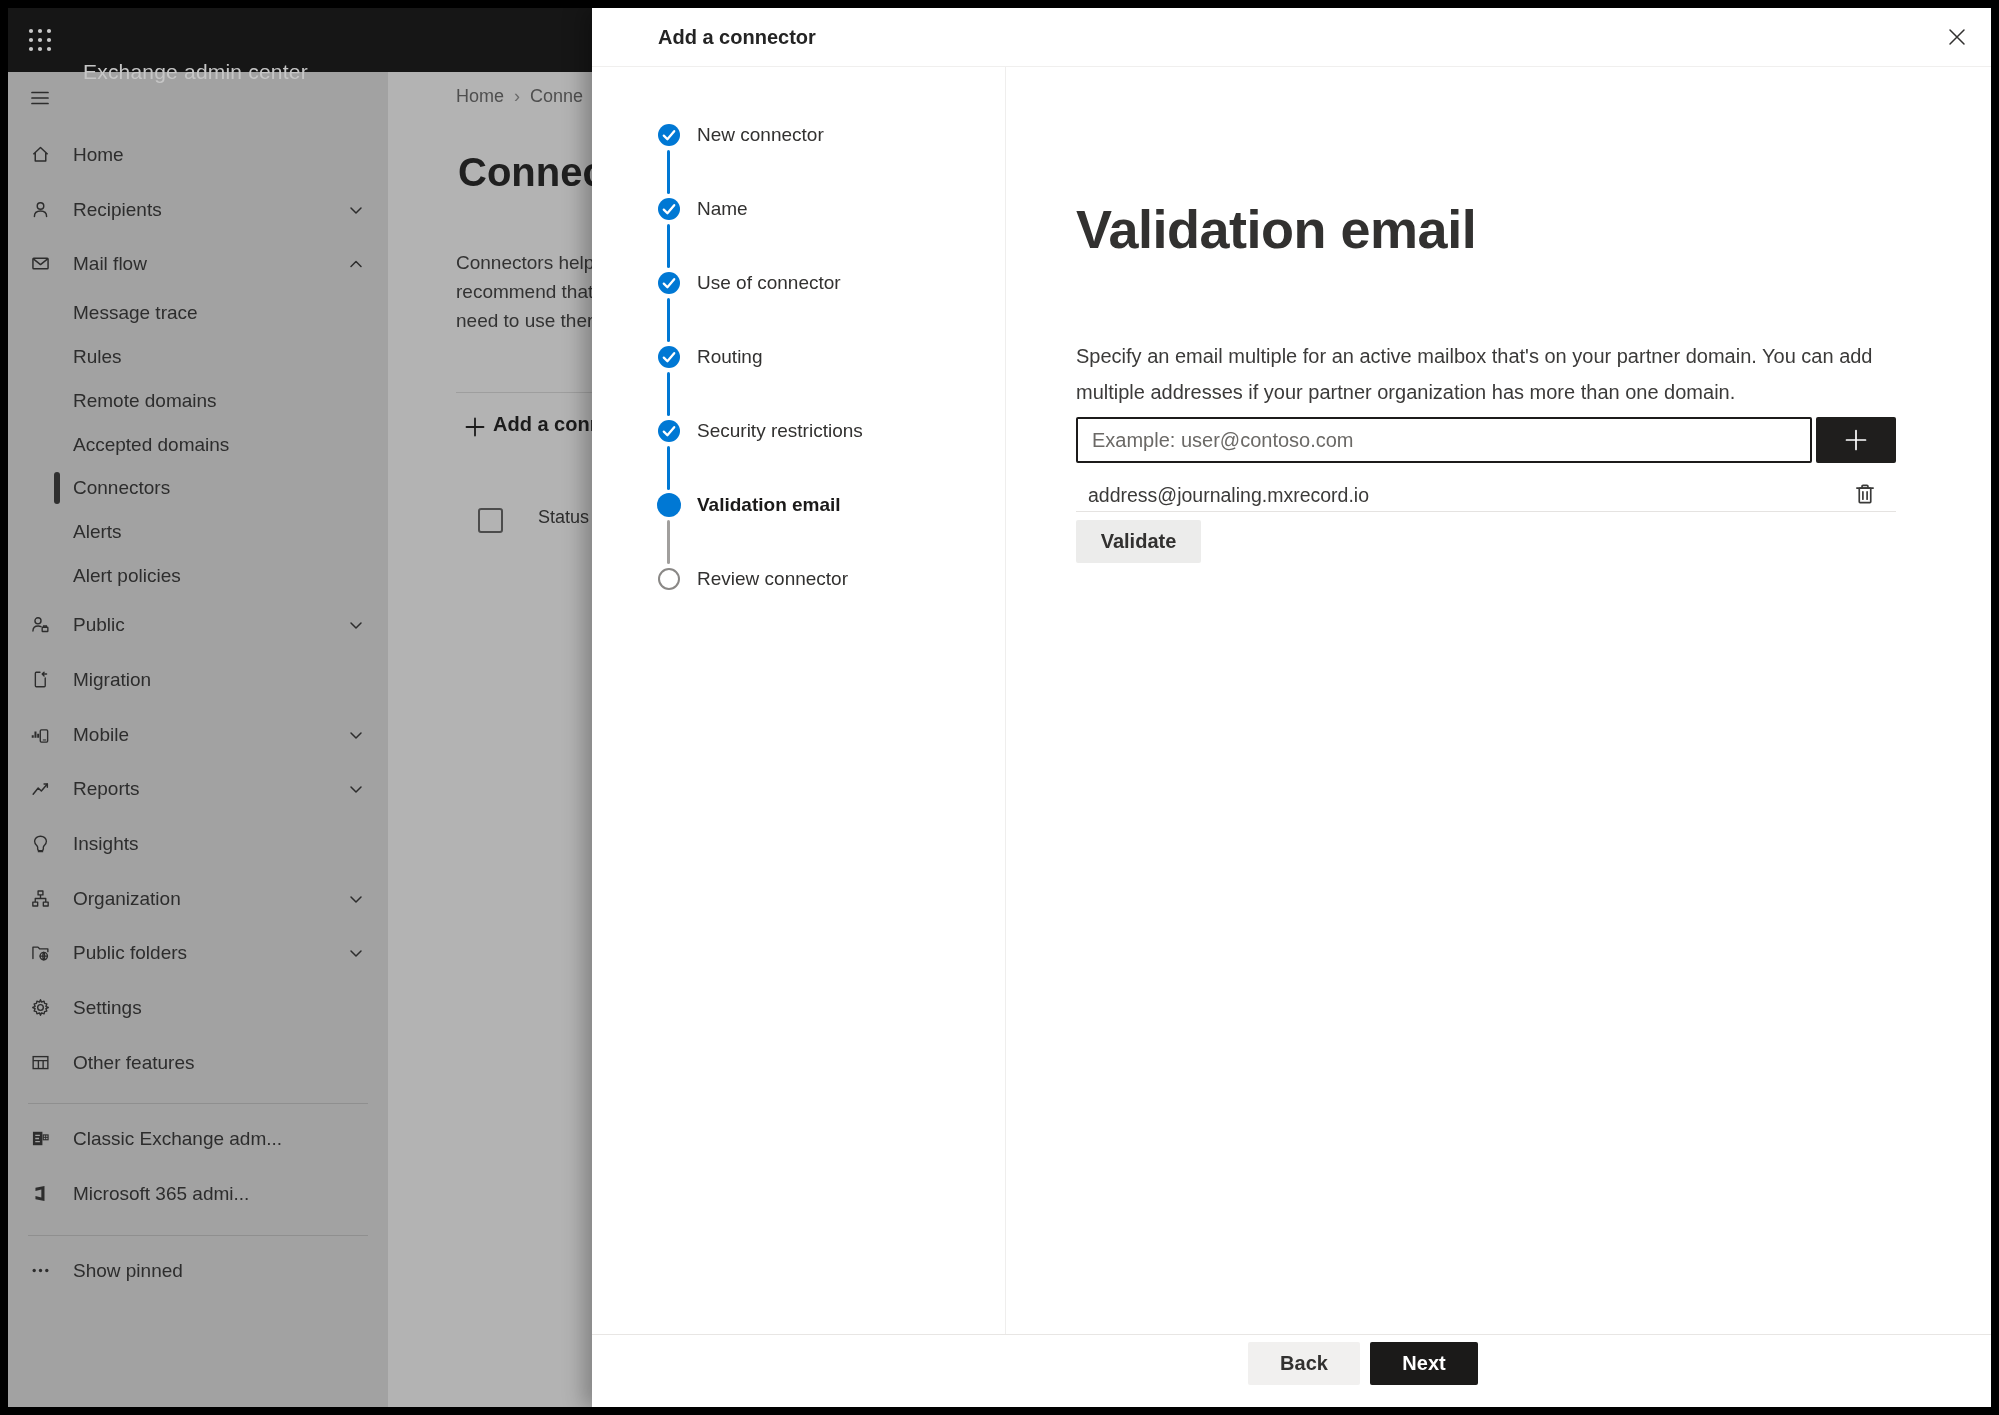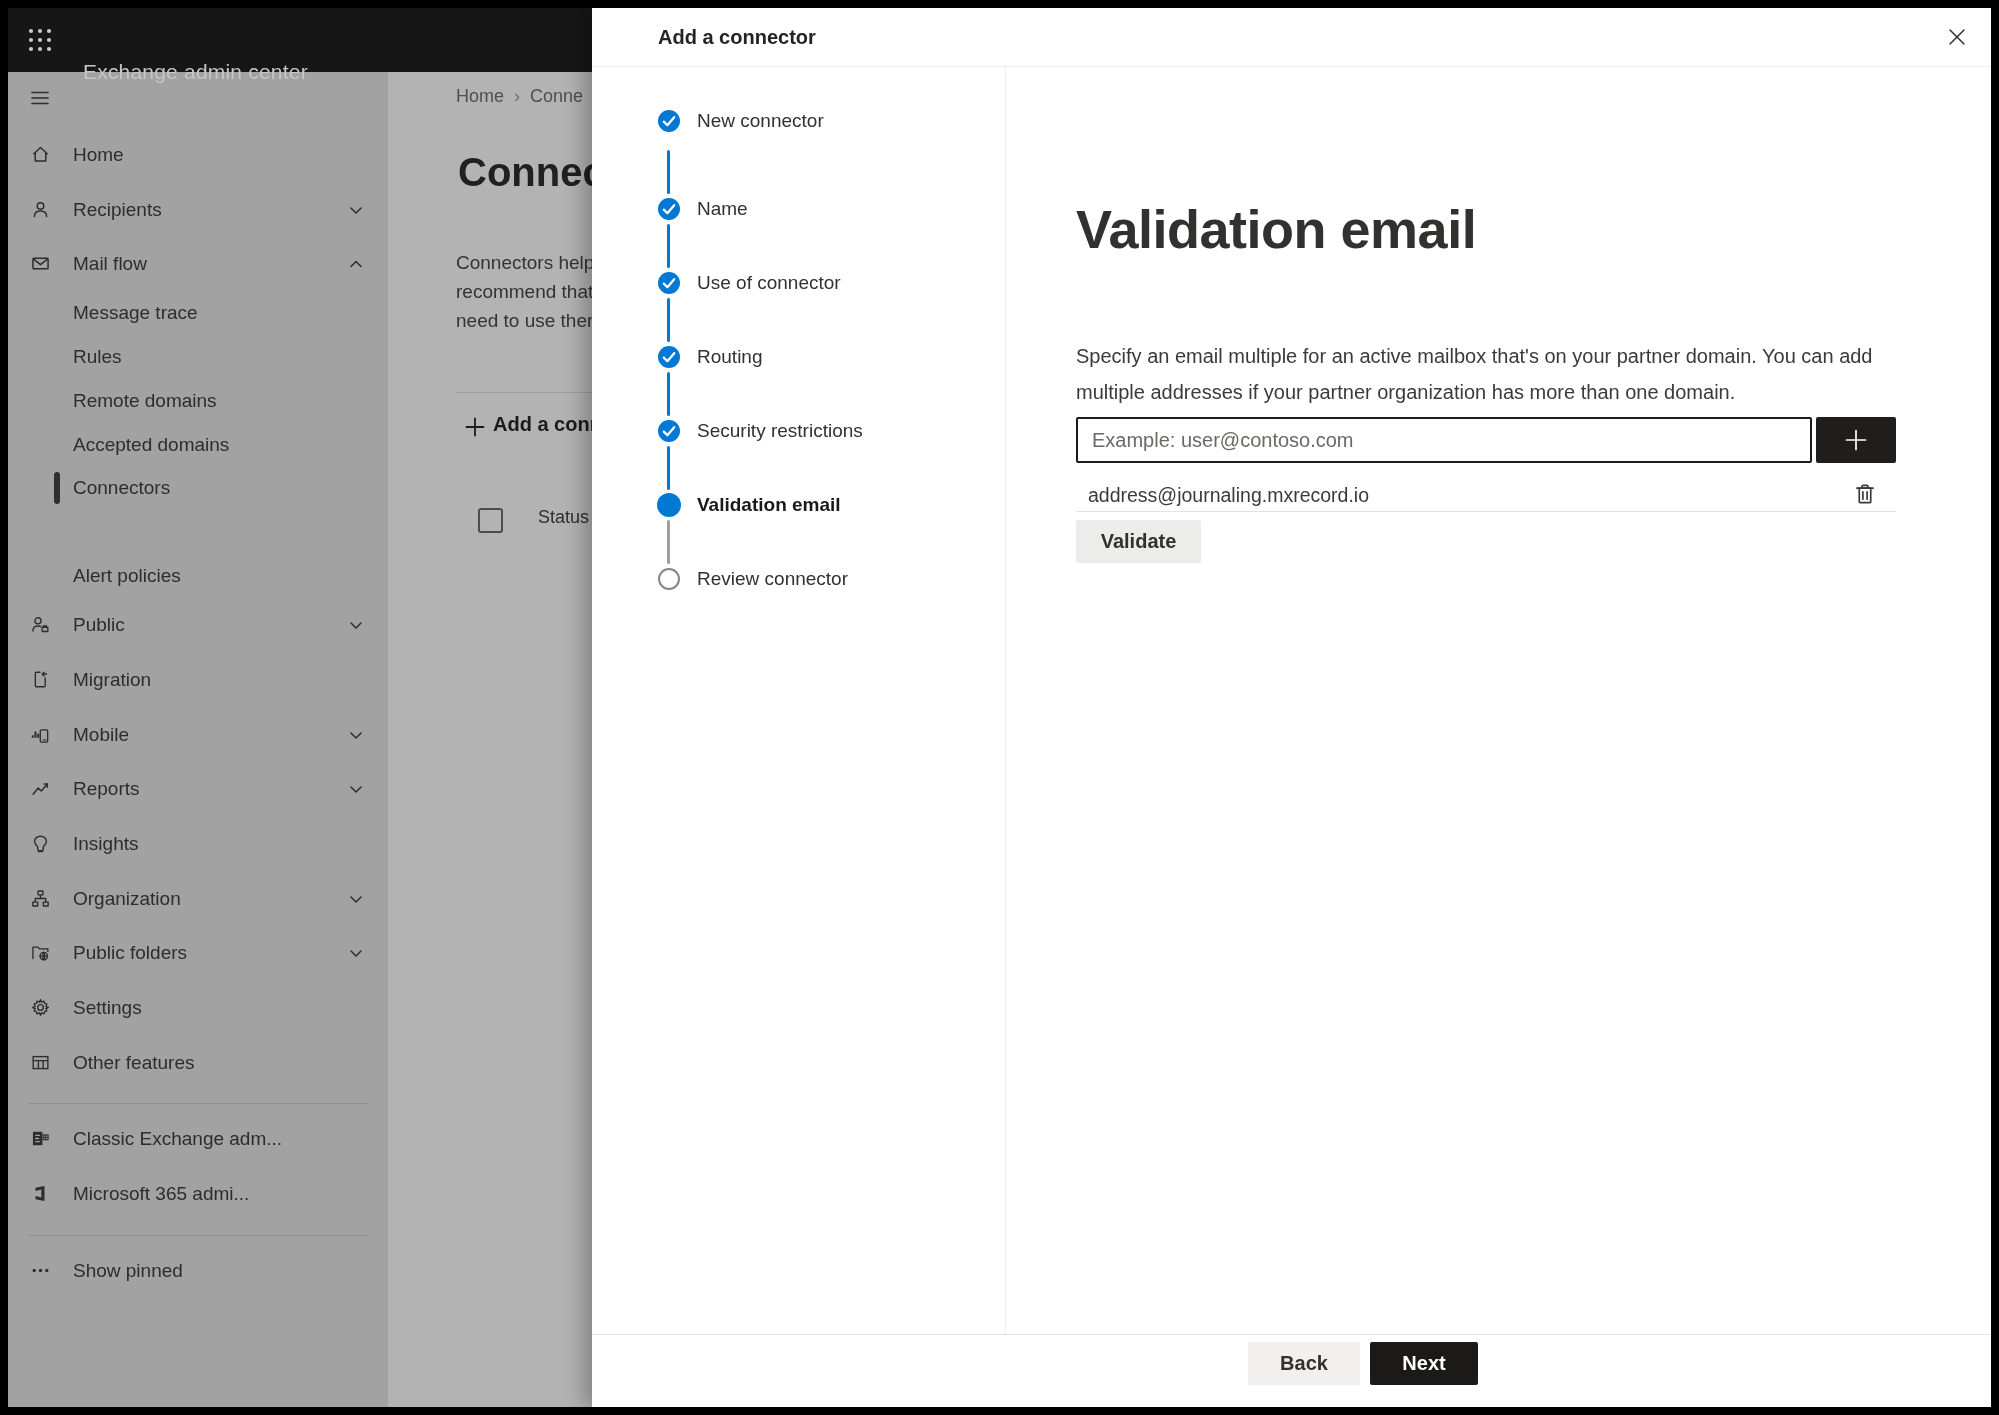--- a/index.html
+++ b/index.html
@@ -147,20 +147,23 @@
     <div class="sb-row" style="top:307px">
       <span class="sb-lbl">Remote domains</span>
         </div>
     <div class="sb-row" style="top:351px">
       <span class="sb-lbl">Accepted domains</span>
         </div>
     <div class="sb-row" style="top:394px">
       <span class="sel-bar"></span>
       <span class="sb-lbl">Connectors</span>
         </div>
+    <div class="sb-row" style="top:438px">
+      <span class="sb-lbl">Alerts</span>
+        </div>
     <div class="sb-row" style="top:482px">
       <span class="sb-lbl">Alert policies</span>
         </div>
 
     <div class="sb-row" style="top:531px">
       <span class="sb-ic">
         <svg width="21" height="21" viewBox="0 0 20 20" fill="none" stroke="#2d2d2d" stroke-width="1.3" stroke-linecap="round">
               <circle cx="7.6" cy="6.5" r="2.9"></circle>
               <path d="M2.8 16.2 C2.8 13 5.1 11.4 7.8 11.4 C8.8 11.4 9.7 11.6 10.5 12"></path>
               <rect x="11.6" y="12.6" width="5.4" height="4.1" rx="0.5"></rect>
@@ -348,21 +351,21 @@
     </div>
 
     <div class="steps-col">
       <div class="seg blue" style="top:83px;height:44px"></div>
       <div class="seg blue" style="top:157px;height:44px"></div>
       <div class="seg blue" style="top:231px;height:44px"></div>
       <div class="seg blue" style="top:305px;height:44px"></div>
       <div class="seg blue" style="top:379px;height:44px"></div>
       <div class="seg gray" style="top:453px;height:44px"></div>
 
-      <div class="step" style="top:32px">
+      <div class="step" style="top:46px">
         <span class="step-circle done">
           <svg width="22" height="22" viewBox="0 0 22 22" fill="none" stroke="#fff" stroke-width="2.3" stroke-linecap="round" stroke-linejoin="round">
                 <polyline points="5.8,11.6 9.4,15.2 16.2,7.2"></polyline>
               </svg>
             </span>
         <span class="step-lbl">New connector</span>
       </div>
       <div class="step" style="top:120px">
         <span class="step-circle done">
           <svg width="22" height="22" viewBox="0 0 22 22" fill="none" stroke="#fff" stroke-width="2.3" stroke-linecap="round" stroke-linejoin="round">

